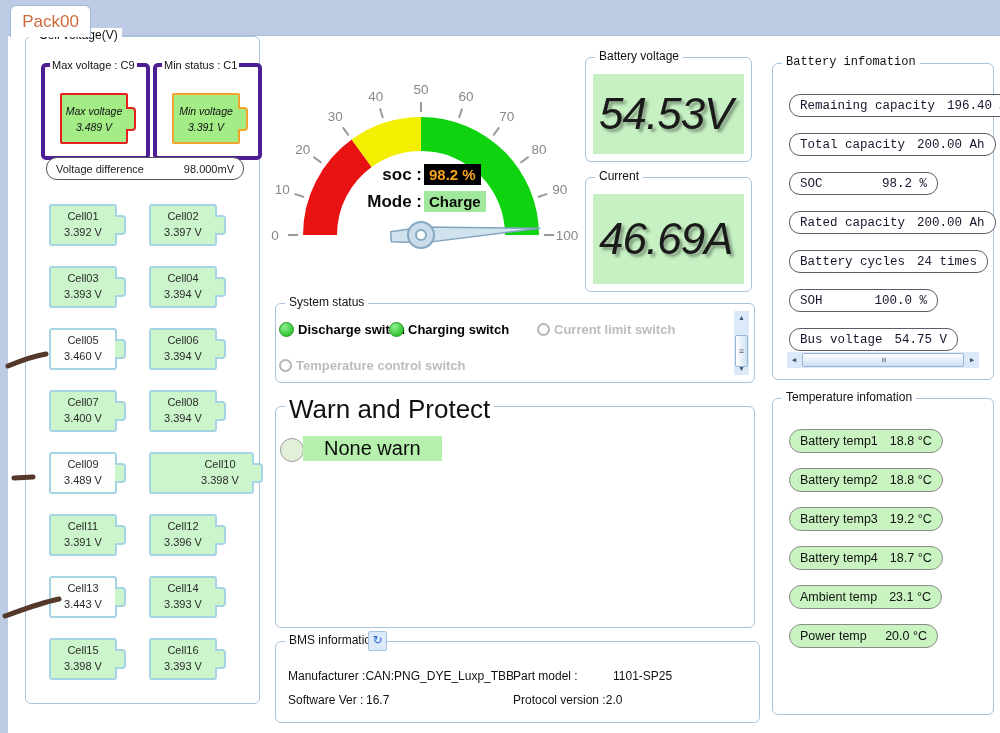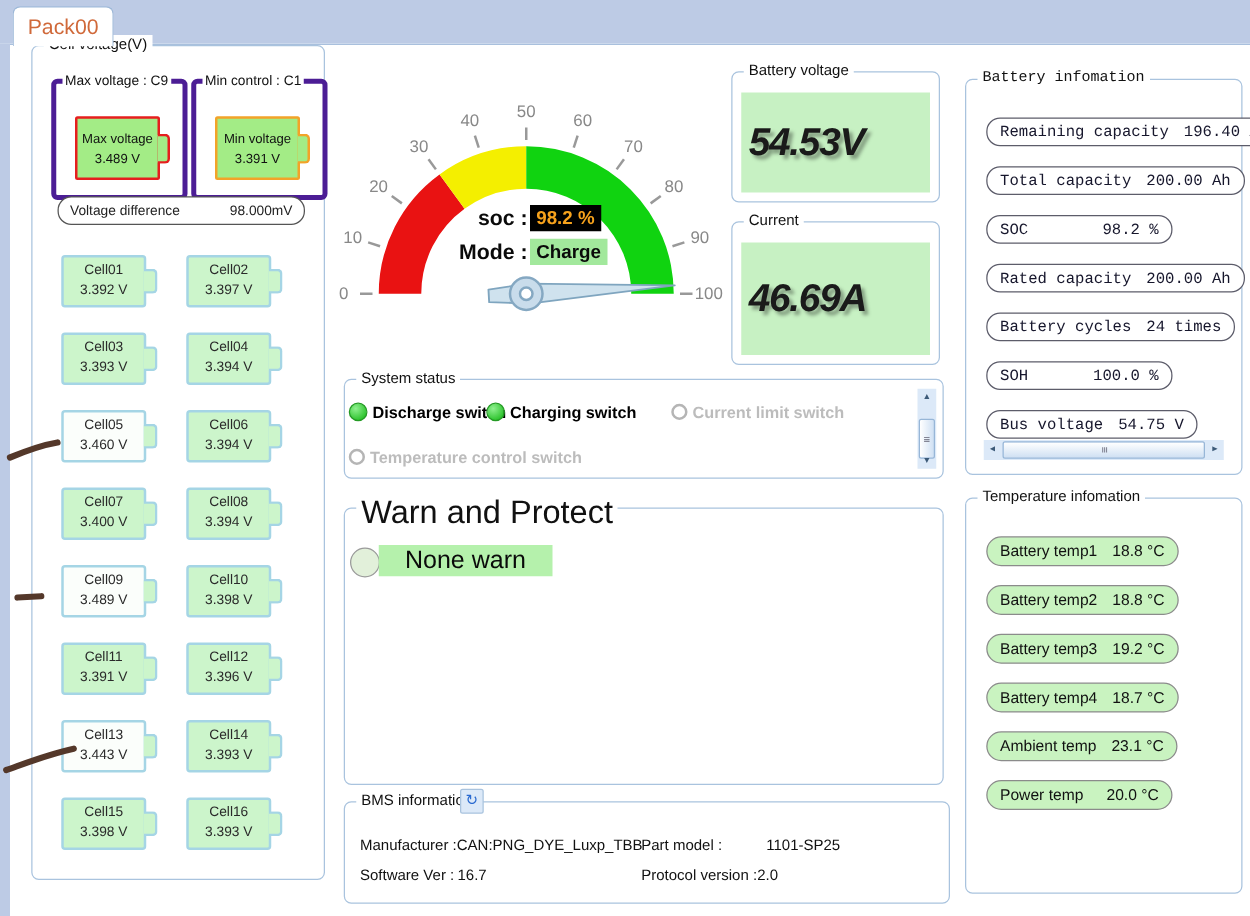--- a/index.html
+++ b/index.html
@@ -13,21 +13,21 @@
        border:1px solid #9db8d8;border-bottom:none;border-radius:6px 6px 0 0;z-index:3;
        font-size:17px;color:#d0693a;text-align:center;line-height:31px;}
   .panel{position:absolute;border:1px solid #a9c3de;border-radius:6px;background:#fff;}
   .panel-title{position:absolute;top:-9px;left:9px;background:#fff;padding:0 4px;
                font-size:12px;color:#111;white-space:nowrap;z-index:2;}
   .subgroup{position:absolute;border:4px solid #4c1d95;border-radius:5px;background:#fff;}
   .subgroup-title{position:absolute;top:-8px;left:5px;background:#fff;padding:0 2px;
                   font-size:11px;color:#111;white-space:nowrap;}
   .batt-widget{position:absolute;width:64px;height:47px;border:2.5px solid #e61e1e;border-radius:2px;
                background:#a3ec86;display:flex;flex-direction:column;align-items:center;
-               justify-content:center;font-size:10.5px;gap:4px;color:#111;}
+               justify-content:center;font-size:10.5px;gap:4px;color:#111;font-style:italic;}
   .batt-widget .nub{position:absolute;right:-10px;top:50%;transform:translateY(-50%);
                width:8px;height:20px;background:#a3ec86;border:2.5px solid #e61e1e;border-left:none;
                border-radius:0 4px 4px 0;}
   .batt-min, .batt-min .nub{border-color:#f2a329;}
   .pill{position:absolute;height:21px;border:1px solid #555;border-radius:11px;background:#fff;
         display:flex;align-items:center;justify-content:space-between;padding:0 9px;
         font-size:11px;color:#222;}
   .cell{position:absolute;width:64px;height:38px;border:2px solid #a5d5e5;border-radius:3px;
         background:#ccf5cb;display:flex;flex-direction:column;align-items:center;
         justify-content:center;font-size:11px;line-height:1.45;color:#2a2a2a;}
@@ -36,21 +36,21 @@
         height:16px;background:#ccf5cb;border:2px solid #a5d5e5;border-left:none;
         border-radius:0 4px 4px 0;}
   .gauge-svg{position:absolute;left:265px;top:53px;width:320px;height:230px;}
   .soc-row,.mode-row{position:absolute;left:330px;display:flex;align-items:center;z-index:2;}
   .soc-row{top:164px;}
   .mode-row{top:191px;}
   .g-label{display:inline-block;width:92px;text-align:right;font-size:17px;font-weight:700;color:#0a0a0a;}
   .soc-value{margin-left:2px;background:#000;color:#f7a21c;font-size:15px;font-weight:700;padding:2px 5px;}
   .mode-value{margin-left:2px;background:#a2e89c;color:#0a0a0a;font-size:15px;font-weight:700;padding:2px 5px;}
   .green-box{position:absolute;left:7px;top:16px;background:#c7f1c3;display:flex;align-items:center;}
-  .bigval{font-style:italic;font-weight:700;font-size:31px;color:#1a1a1a;padding-left:6px;
+  .bigval{font-style:italic;font-weight:400;font-size:44px;color:#1a1a1a;padding-left:6px;
           text-shadow:3px 3px 3px rgba(0,0,0,0.35);letter-spacing:-1px;}
   .switch{position:absolute;display:flex;align-items:center;height:18px;}
   .radio{width:13px;height:13px;border-radius:50%;margin-right:4px;flex:none;}
   .switch.on .radio{background:radial-gradient(circle at 35% 30%,#8ff08f,#2fc42f 75%);border:1px solid #249a24;}
   .switch.off .radio{background:#fff;border:2px solid #b5b5b5;box-sizing:border-box;}
   .sw-label{font-size:13px;font-weight:600;}
   .switch.on .sw-label{color:#000;}
   .switch.off .sw-label{color:#bcbcbc;}
   .vscroll{position:absolute;right:5px;top:7px;bottom:7px;width:15px;background:#dce9f8;}
   .vscroll .arr{position:absolute;left:0;width:15px;height:13px;font-size:7px;color:#3c5a78;
@@ -101,21 +101,21 @@
     <div class="subgroup" style="left:15px;top:26px;width:101px;height:89px;">
       <span class="subgroup-title">Max voltage : C9</span>
       <div class="batt-widget batt-max" style="left:15px;top:26px;">
         <span class="nub"></span>
         <span>Max voltage</span>
         <span>3.489 V</span>
       </div>
     </div>
 
     <div class="subgroup" style="left:127px;top:26px;width:101px;height:89px;">
-      <span class="subgroup-title">Min control : C1</span>
+      <span class="subgroup-title">Min status : C1</span>
       <div class="batt-widget batt-min" style="left:15px;top:26px;">
         <span class="nub"></span>
         <span>Min voltage</span>
         <span>3.391 V</span>
       </div>
     </div>
 
     <div class="pill" style="left:20px;top:120px;width:178px;">
       <span>Voltage difference</span>
       <span>98.000mV</span>
@@ -160,21 +160,21 @@
         <div class="cell" style="left: 123px; top: 353px;">
           <span class="cell-nub"></span>
           <span>Cell08</span>
           <span>3.394 V</span>
         </div>
         <div class="cell balancing" style="left: 23px; top: 415px;">
           <span class="cell-nub"></span>
           <span>Cell09</span>
           <span>3.489 V</span>
         </div>
-        <div class="cell" style="left: 123px; top: 415px;">
+        <div class="cell" style="left: 123px; top: 415px; padding-left: 37px;">
           <span class="cell-nub"></span>
           <span>Cell10</span>
           <span>3.398 V</span>
         </div>
         <div class="cell" style="left: 23px; top: 477px;">
           <span class="cell-nub"></span>
           <span>Cell11</span>
           <span>3.391 V</span>
         </div>
         <div class="cell" style="left: 123px; top: 477px;">

